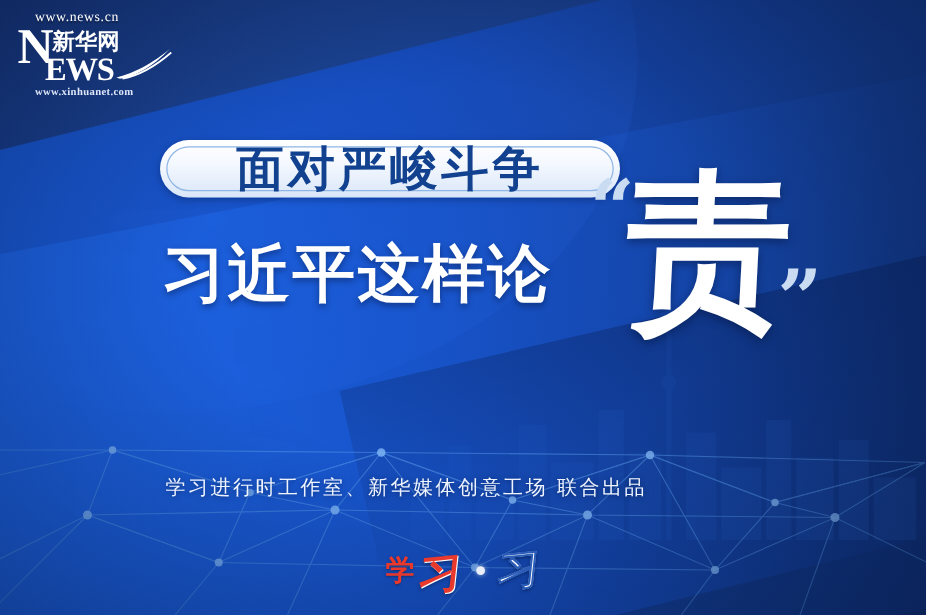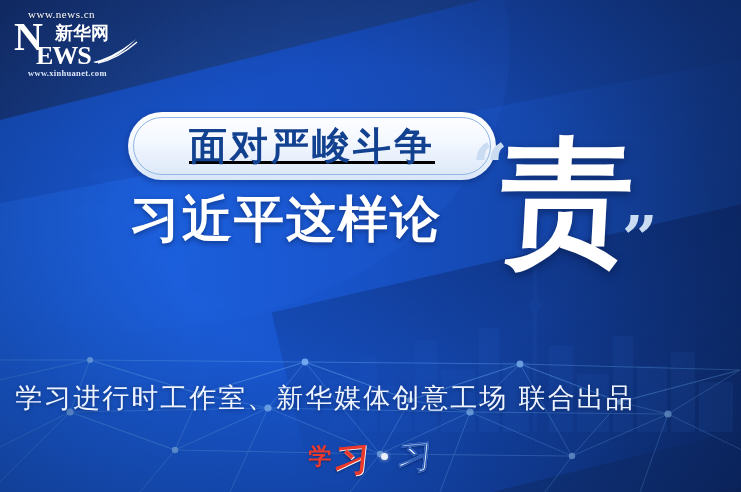--- a/index.html
+++ b/index.html
@@ -61,40 +61,40 @@
     position:absolute;left:14px;top:0;font-size:11px;font-weight:normal;color:#fff;
     letter-spacing:.5px;font-family:"Liberation Serif","DejaVu Serif",serif;
     text-shadow:0 1px 1px rgba(0,0,0,.4);
   }
   .logo-main{position:absolute;left:0;top:13px;display:flex;align-items:flex-start;}
   .logo-N{
     font-family:"Liberation Serif","DejaVu Serif",serif;font-weight:bold;
     font-size:40px;line-height:32px;color:#fff;letter-spacing:-2px;
   }
   .logo-cn{
-    font-size:18px;font-weight:bold;color:#fff;line-height:20px;margin-left:14px;margin-top:2px;
+    font-size:18px;font-weight:bold;color:#fff;line-height:20px;margin-left:1px;margin-top:2px;
     letter-spacing:0px;
   }
   .logo-EWS{
     position:absolute;left:22px;top:36px;
     font-family:"Liberation Serif","DejaVu Serif",serif;font-weight:bold;
     font-size:26px;line-height:24px;color:#fff;letter-spacing:-1px;
   }
   .logo-swoosh{position:absolute;left:78px;top:30px;width:46px;height:26px;}
   .logo-url-bot{
     position:absolute;left:14px;top:60px;font-size:8.5px;font-weight:bold;color:#dfe8fb;
     font-family:"Liberation Serif","DejaVu Serif",serif;letter-spacing:.3px;
   }
 
   
   #title-pill{
-    position:absolute;left:128px;top:112px;width:368px;height:68px;border-radius:34px;
+    position:absolute;left:128px;top:112px;width:368px;height:46px;border-radius:34px;
     background:linear-gradient(180deg,#ffffff 0%,#f4f8ff 42%,#d9e6f8 100%);
     box-shadow:0 2px 6px rgba(4,18,56,.35);
-    display:flex;align-items:center;justify-content:center;text-decoration:underline;
+    display:flex;align-items:center;justify-content:center;
   }
   #title-pill::after{
     content:"";position:absolute;inset:5px;border:1.6px solid #8fb6e4;border-radius:29px;
     pointer-events:none;
   }
   .pill-text{
     position:relative;z-index:2;
     font-family:"DejaVu Sans","Liberation Sans",sans-serif;
     font-weight:bold;font-size:38px;color:#12428f;letter-spacing:3px;
     white-space:nowrap;
@@ -122,21 +122,21 @@
     position:absolute;font-family:"DejaVu Serif","Liberation Serif",serif;
     font-weight:bold;color:#c9dcf2;line-height:1;
   }
   #quote-open{left:472px;top:136px;font-size:62px;}
   #quote-close{left:622px;top:208px;font-size:62px;}
 
   
   #credit{
     position:absolute;left:0;top:380px;width:650px;text-align:center;
     font-family:"DejaVu Sans","Liberation Sans",sans-serif;
-    font-size:27px;color:#eef4ff;letter-spacing:2px;
+    font-size:16px;color:#eef4ff;letter-spacing:2px;
     text-shadow:0 1px 4px rgba(4,18,56,.5);
   }
 
   
   #brand{
     position:absolute;left:0;top:432px;width:741px;height:48px;
     display:flex;align-items:center;justify-content:center;gap:10px;
   }
   .brand-red{
     position:relative;display:flex;align-items:flex-end;

